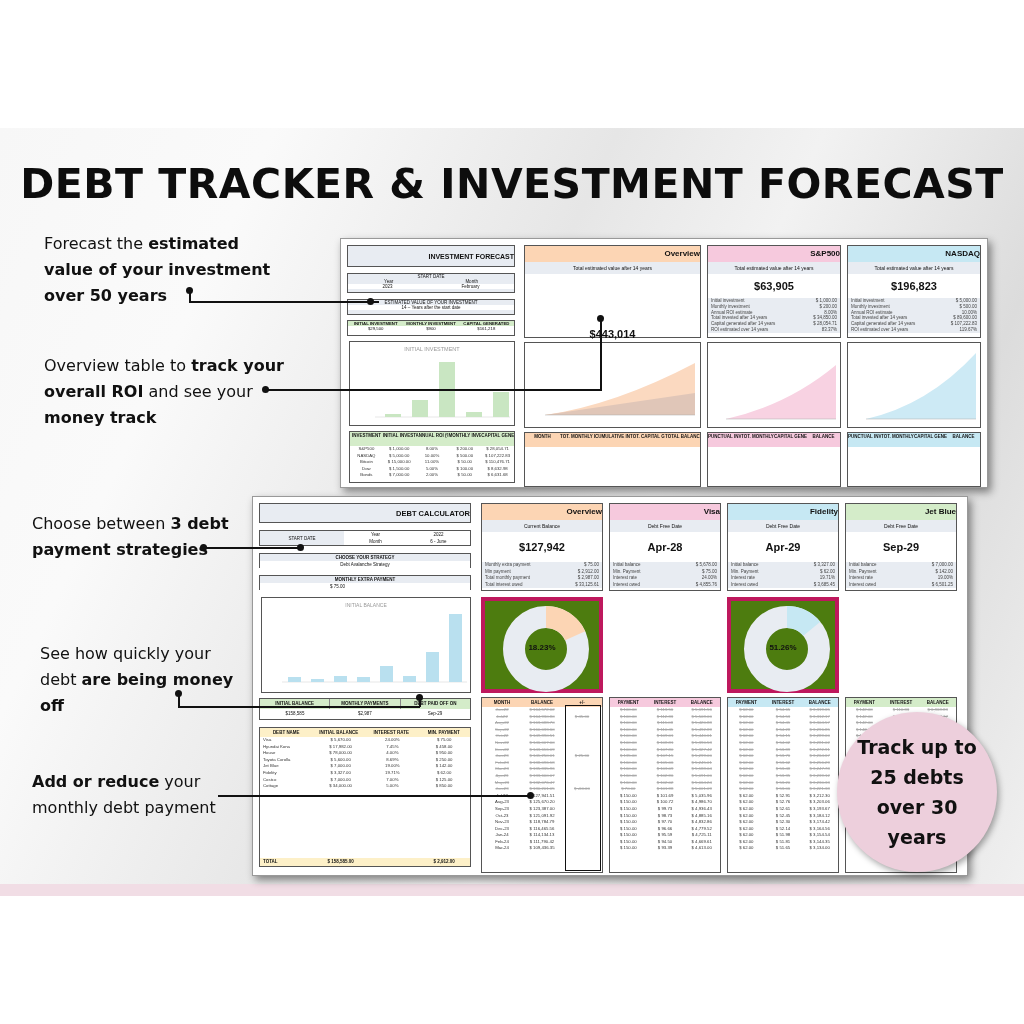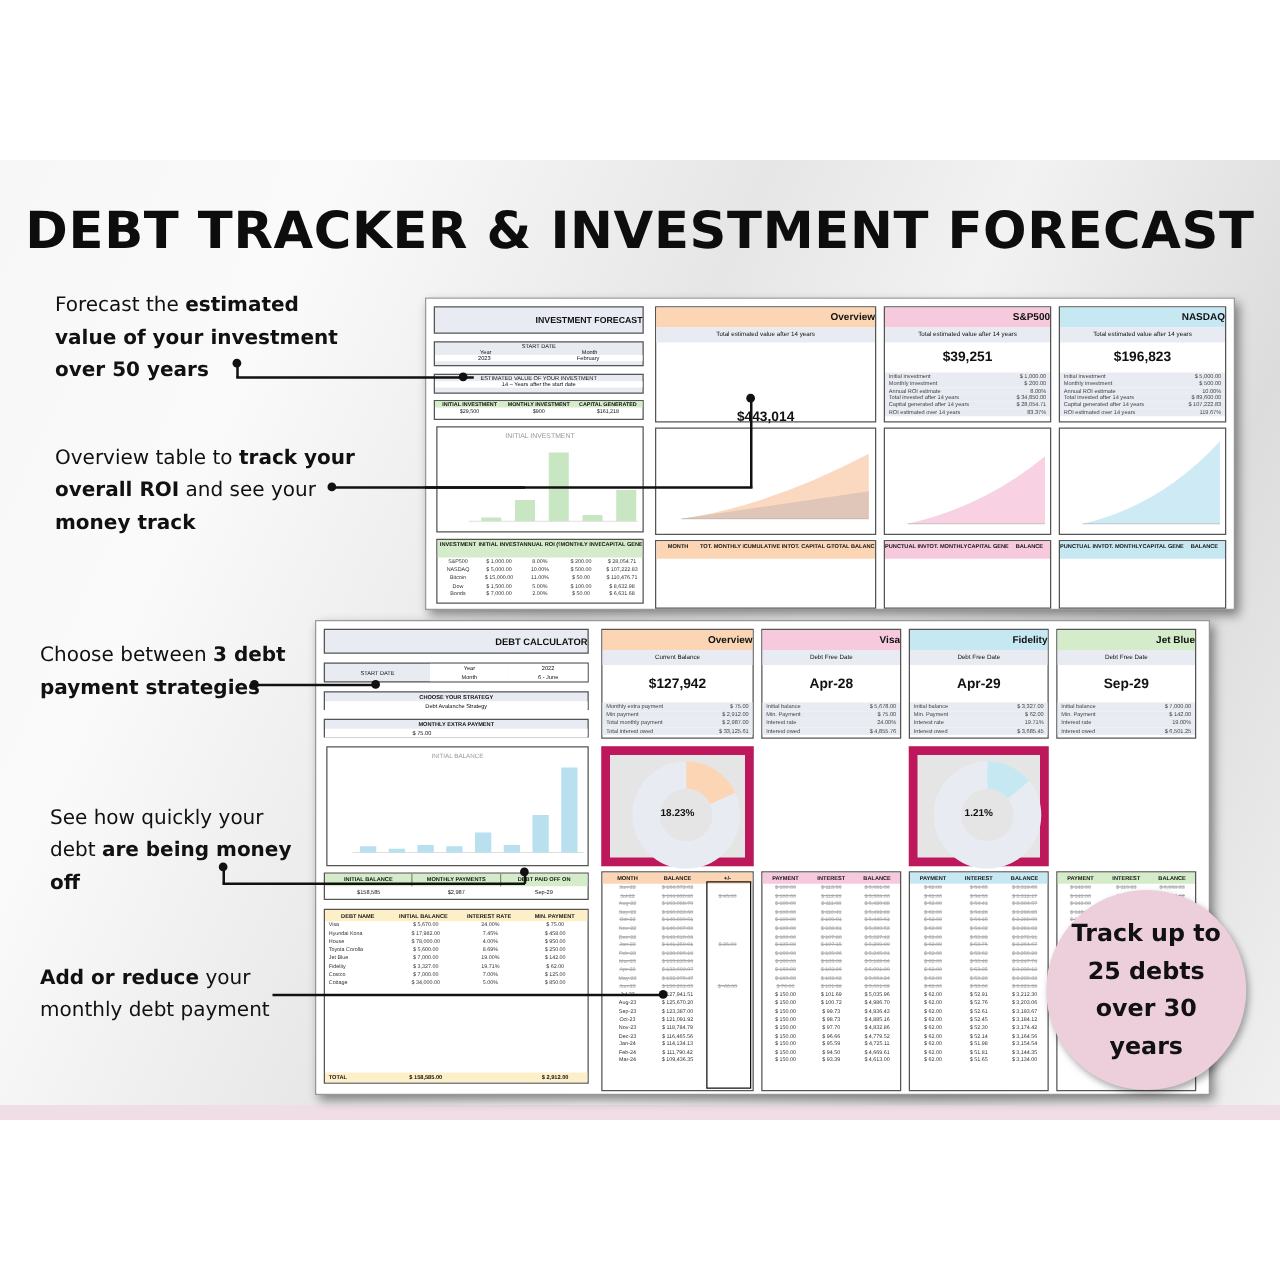--- a/index.html
+++ b/index.html
@@ -17,21 +17,21 @@
 .sub{text-align:center;font-size:5px;line-height:12px;background:#e8ecf2}
 .big{text-align:center;font-weight:bold;font-size:11px;line-height:30px}
 .kv{font-size:4.5px;line-height:6.5px;background:#e8ecf2;padding:0 3px;display:flex;justify-content:space-between;color:#444}
 .tbl{position:absolute;border:1px solid #555;background:#fff;overflow:hidden}
 .tbl .th{display:flex;font-weight:bold;font-size:4.5px;text-align:center;line-height:9px}
 .tbl .tr{display:flex;font-size:4.3px;line-height:6.6px;color:#333}
 .tbl .tr.faded{color:#aaa;text-decoration:line-through}
 .tbl .c{flex:1;text-align:center;white-space:nowrap;overflow:hidden}
 .chart{position:absolute;border:1px solid #555;background:#fff}
 .badge{position:absolute;left:837px;top:712px;width:160px;height:160px;border-radius:50%;background:#edcfdc;box-shadow:2px 3px 6px rgba(0,0,0,.35);display:flex;align-items:center;justify-content:center;text-align:center;font-family:"DejaVu Sans",sans-serif;font-weight:bold;font-size:19px;line-height:30px;color:#111}
-.donut{position:absolute;border:7px solid #be185d;background:#e5e5e5}
+.donut{position:absolute;border:4px solid #be185d;background:#4d7c0f}
 </style>
 </head>
 <body>
 
 <div class="bg"></div>
 <div class="pinkband"></div>
 
 <div class="title">DEBT TRACKER &amp; INVESTMENT FORECAST</div>
 
 <div class="cap" id="c1" style="left:44px;top:231px;width:230px"><span>Forecast the </span><b>estimated value of your investment over 50 years</b></div>
@@ -171,21 +171,21 @@
         <span class="c">TOT. MONTHLY INVESTMENT</span>
         <span class="c">CUMULATIVE INVESTMENT</span>
         <span class="c">TOT. CAPITAL GENERATED</span>
         <span class="c">TOTAL BALANCE</span>
       </div>
   </div>
 
   <div class="box" style="left:366px;top:6px;width:134px;height:93px" id="inv-sp">
       <div class="hdr" style="background: rgb(246, 201, 221);">S&amp;P500</div>
       <div class="sub">Total estimated value after 14 years</div>
-      <div class="big" style="line-height: 24px;">$39,251</div>
+      <div class="big" style="line-height: 24px;">$63,905</div>
       <div class="kv" style="line-height: 5.8px;">
         <span>Initial investment</span>
         <span>$ 1,000.00</span>
       </div>
       <div class="kv" style="line-height: 5.8px;">
         <span>Monthly investment</span>
         <span>$ 200.00</span>
       </div>
       <div class="kv" style="line-height: 5.8px;">
         <span>Annual ROI estimate</span>
@@ -457,21 +457,21 @@
       </div>
     </div>
 
   <div class="donut" style="left:228px;top:100px;width:122px;height:96px" id="dn-ov"><svg width="122" height="96">
         <circle cx="61" cy="48" r="32" fill="none" stroke="#e8ecf2" stroke-width="22"></circle>
         <path d="M61,16 A32,32 0 0 1 90.14833385478791,34.794901231349115" fill="none" stroke="#fcd5b4" stroke-width="22"></path>
       </svg><div style="position: absolute; left: 0px; right: 0px; top: 42px; text-align: center; font-size: 8px; font-weight: bold;">18.23%</div></div>
   <div class="donut" style="left:474px;top:100px;width:112px;height:96px" id="dn-fid"><svg width="112" height="96">
         <circle cx="56" cy="48" r="32" fill="none" stroke="#e8ecf2" stroke-width="22"></circle>
         <path d="M56,16 A32,32 0 0 1 80.82220960736615,27.804507676018886" fill="none" stroke="#c6e8f3" stroke-width="22"></path>
-      </svg><div style="position: absolute; left: 0px; right: 0px; top: 42px; text-align: center; font-size: 8px; font-weight: bold;">1.21%</div></div>
+      </svg><div style="position: absolute; left: 0px; right: 0px; top: 42px; text-align: center; font-size: 8px; font-weight: bold;">51.26%</div></div>
 
   <div class="tbl" id="t-ov" style="left:228px;top:200px;width:122px;height:176px">
       <div class="th" style="background: rgb(252, 213, 180);">
         <span class="c">MONTH</span>
         <span class="c">BALANCE</span>
         <span class="c">+/-</span>
       </div>
       <div class="tr faded">
         <span class="c">Jun-22</span>
         <span class="c">$ 164,572.02</span>

